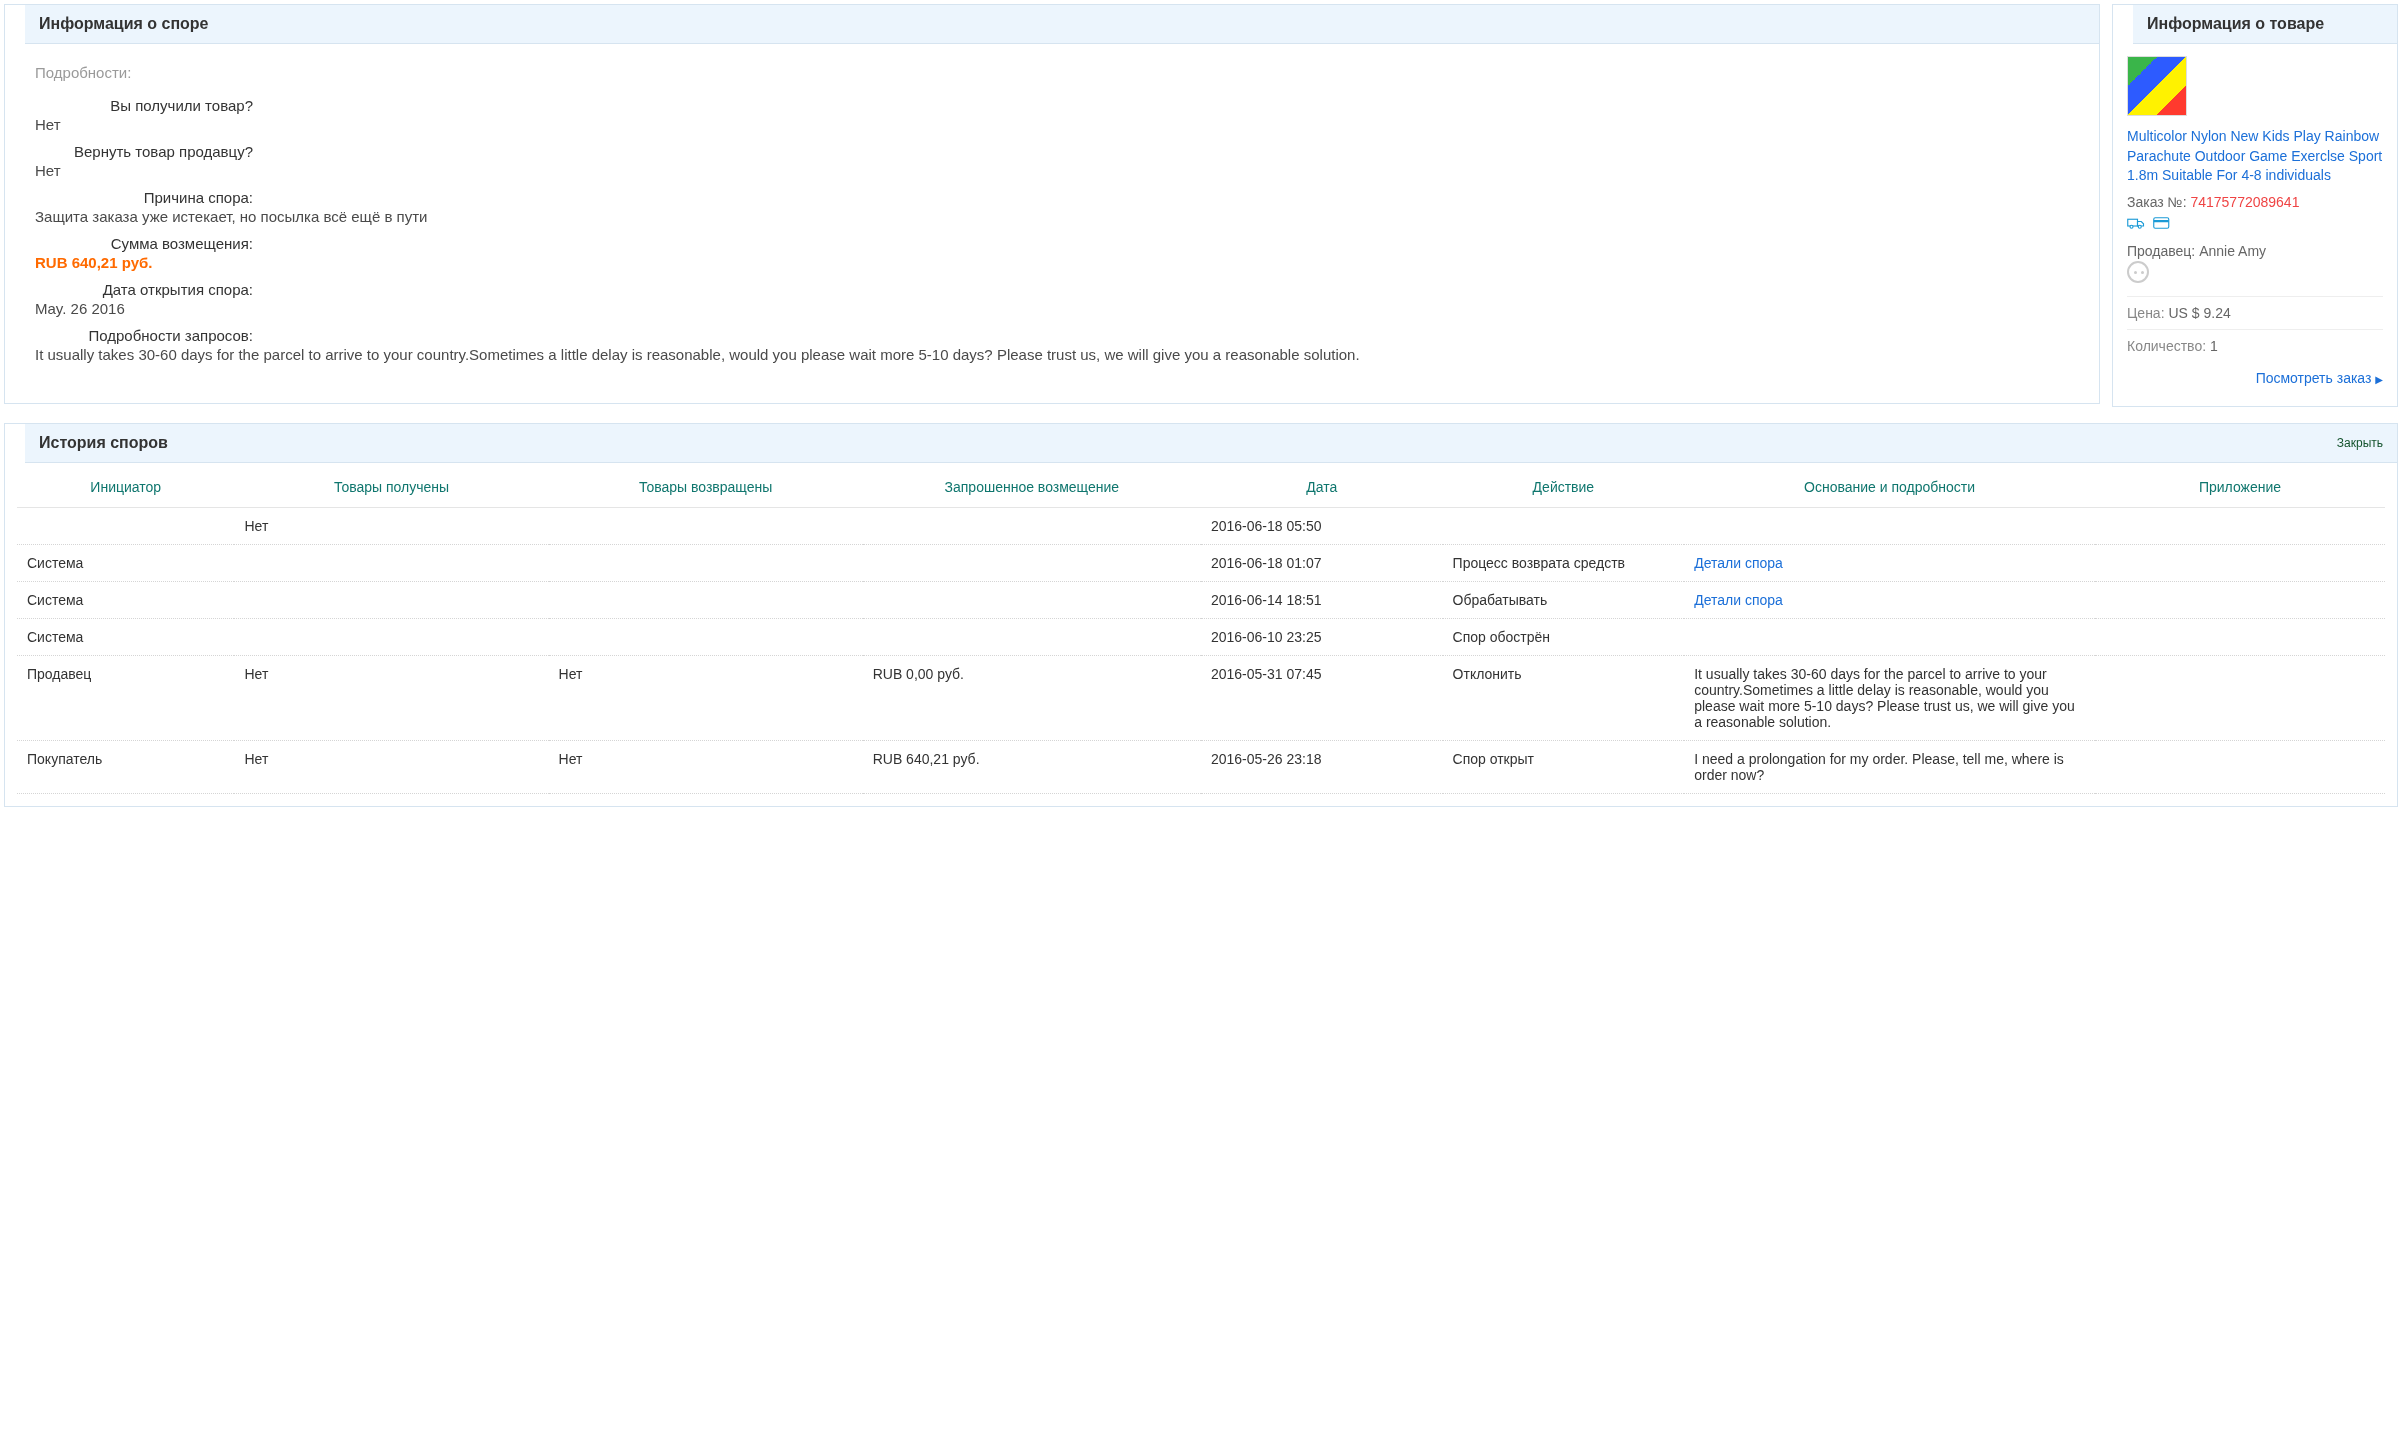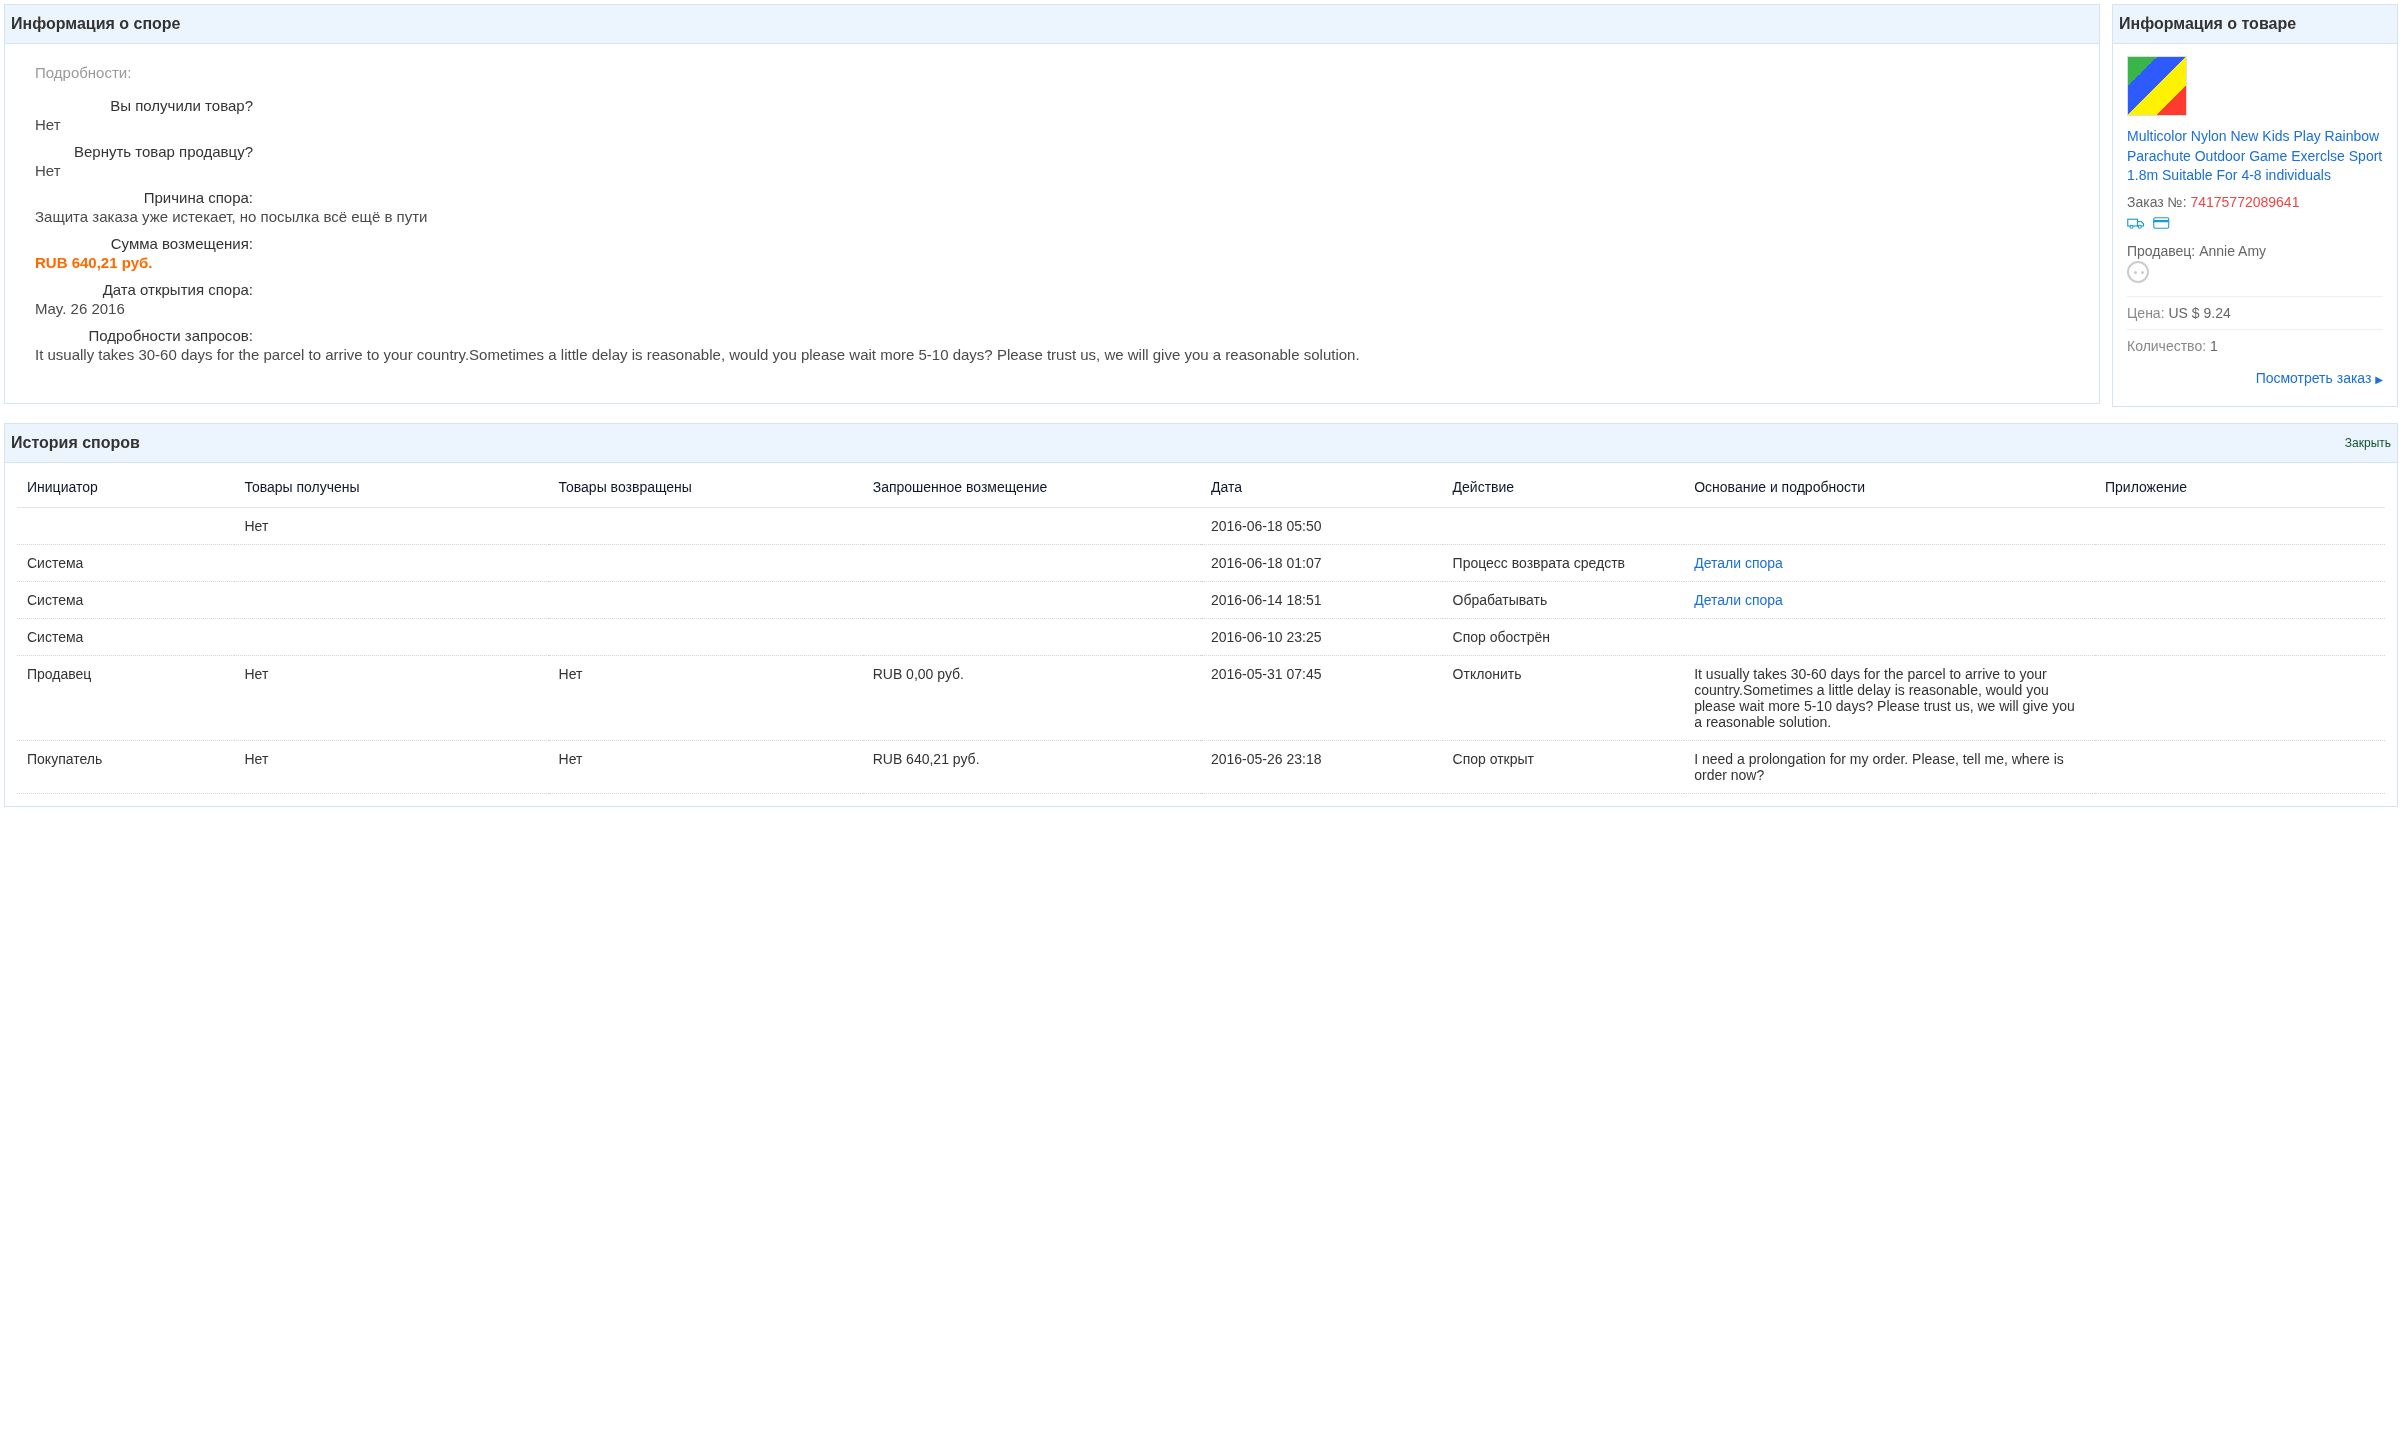--- a/index.html
+++ b/index.html
@@ -8,27 +8,28 @@
     font-size: 14px;
     color: #333;
     background: #fff;
     padding: 4px;
   }
   .top-wrap { display: flex; gap: 12px; align-items: flex-start; }
   .panel { border: 1px solid #d6e4f0; }
   .panel-head {
     background: #ecf5fd;
     border-bottom: 1px solid #d6e4f0;
-    padding: 10px 6px;
+    padding: 10px 14px;
     font-size: 16px;
     font-weight: bold;
     color: #333;
     display: flex;
     justify-content: space-between;
     align-items: center;
+    margin-left: 20px;
   }
   .dispute-panel { flex: 1; }
   .dispute-body { padding: 20px 30px 30px 30px; }
   .details-label {
     color: #9a9a9a;
     font-size: 15px;
     margin-bottom: 16px;
   }
   .kv-row {
     display: flex;
@@ -89,24 +90,24 @@
 
   .history-panel { margin-top: 16px; }
   .close-link { color: #14532d; font-weight: normal; font-size: 12px; cursor: pointer; }
 
   table.history {
     width: 100%;
     border-collapse: collapse;
     font-size: 14px;
   }
   table.history th {
-    text-align: left;
+    text-align: center;
     padding: 12px 10px;
     font-weight: normal;
-    color: #0f172a;
+    color: #0f766e;
     border-bottom: 1px solid #e5e5e5;
   }
   table.history td {
     padding: 10px 10px;
     vertical-align: top;
     border-bottom: 1px dotted #d5d5d5;
     color: #333;
   }
   .link { color: #1b6fd8; cursor: pointer; }
   .col-init { width: 9%; }

